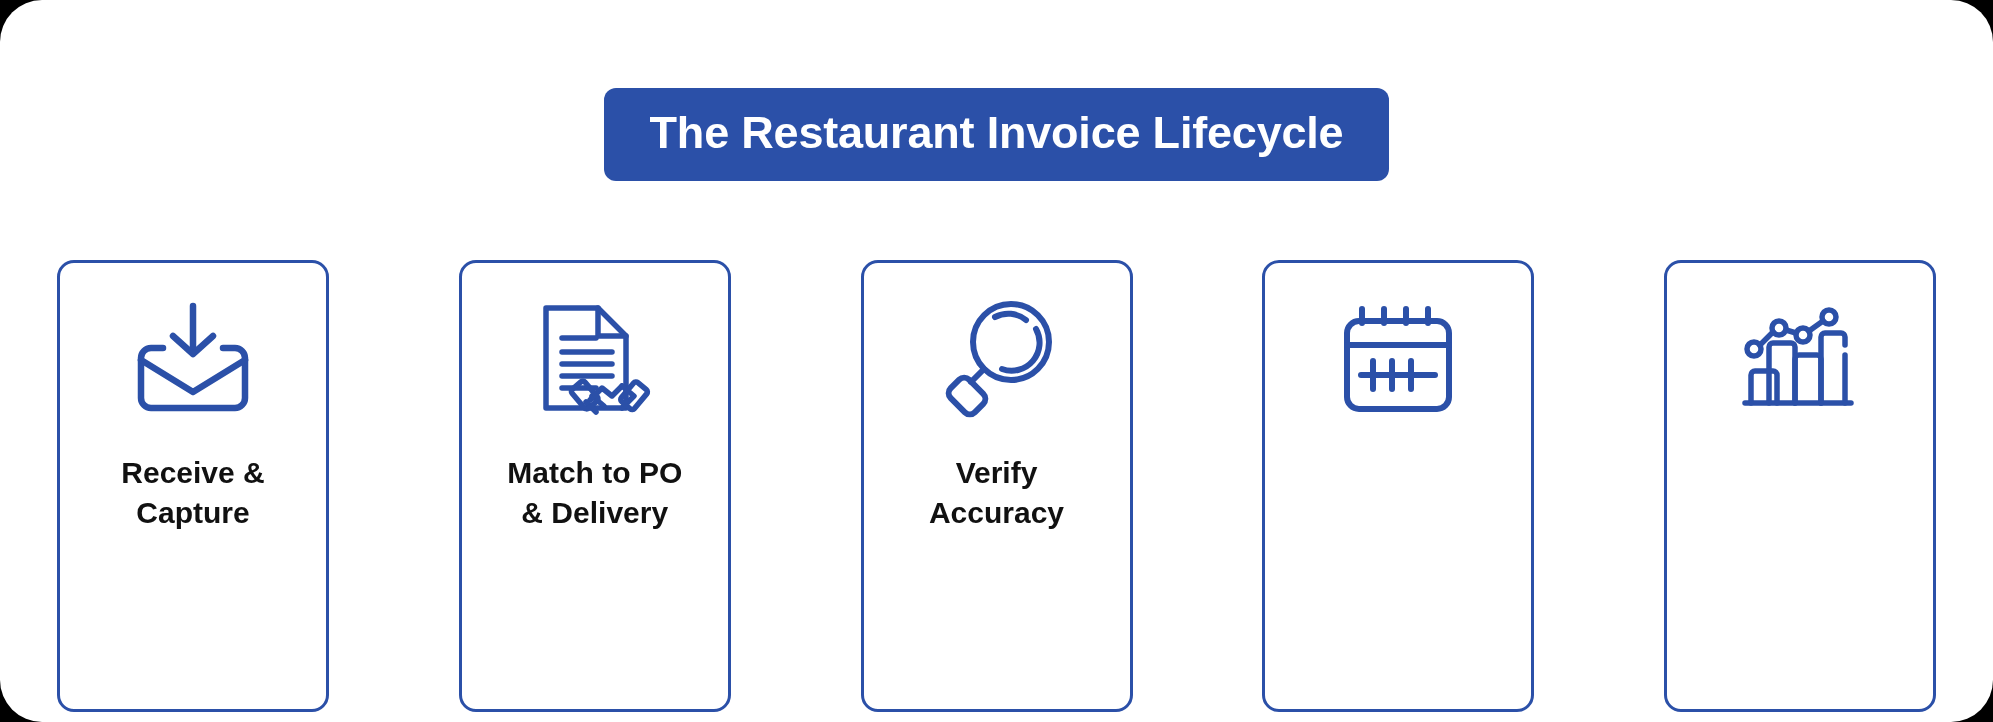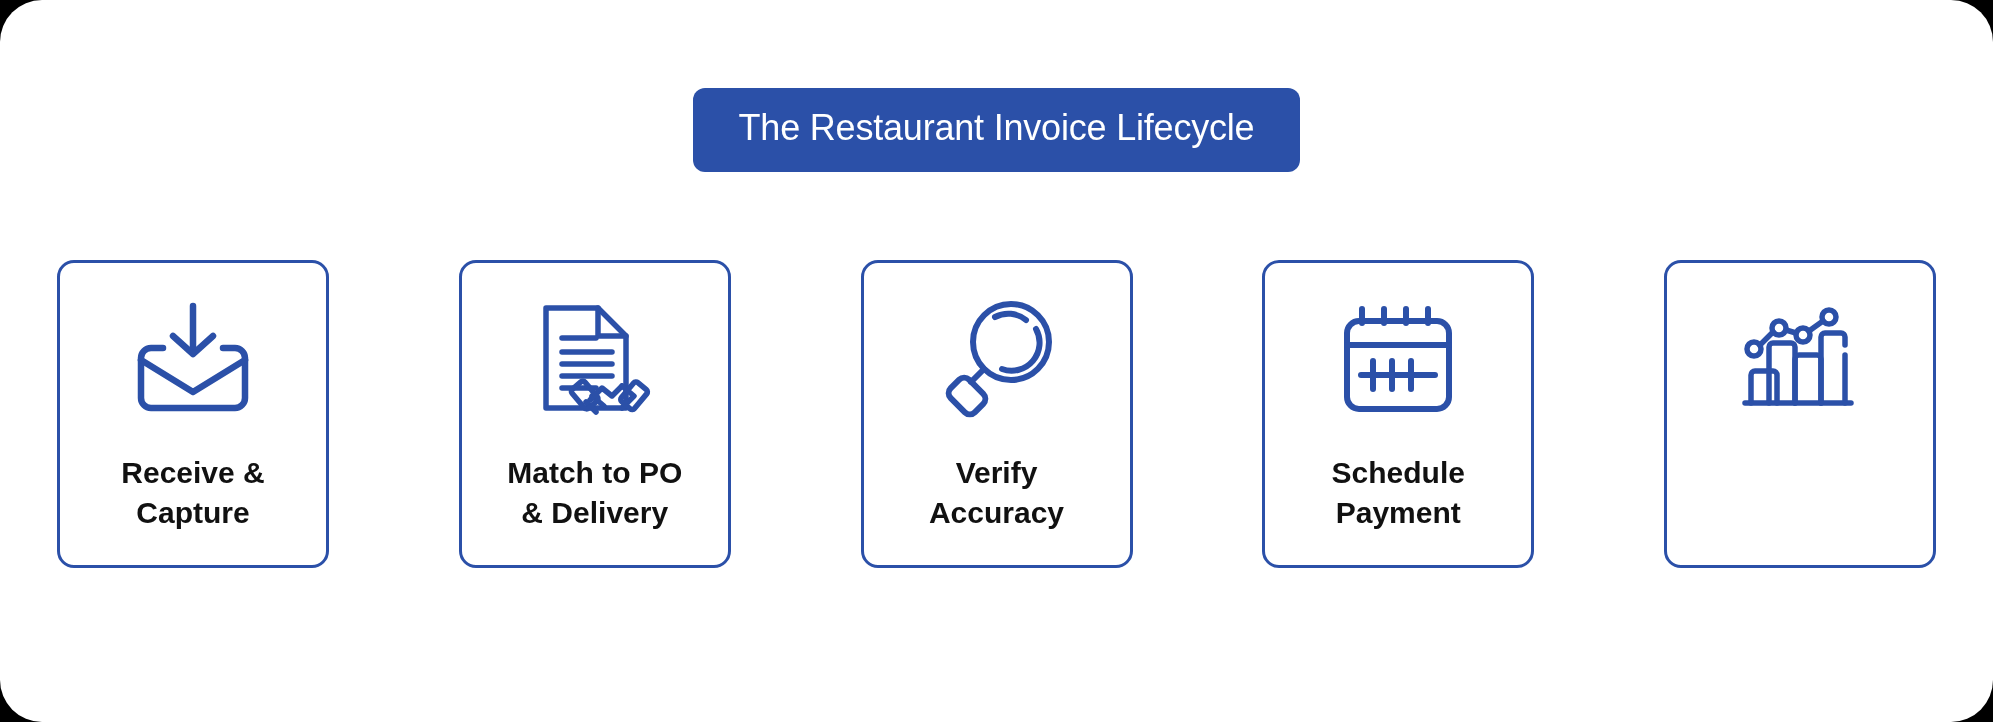--- a/index.html
+++ b/index.html
@@ -36,40 +36,40 @@
   }
   .banner {
     background: #2B50A8;
     border-radius: 12px;
     padding: 22px 46px 26px 46px;
     display: inline-block;
   }
   .banner-title {
     color: #ffffff;
     font-family: "Liberation Sans", sans-serif;
-    font-size: 36px;
-    font-weight: normal;
+    font-size: 45px;
+    font-weight: bold;
     letter-spacing: -0.2px;
     line-height: 1;
     white-space: nowrap;
   }
 
   
   .cards {
     position: absolute;
     top: 260px;
     left: 57px;
     width: 1879px;
     display: flex;
     justify-content: space-between;
     align-items: stretch;
   }
   .card {
     width: 272px;
-    height: 308px;
+    height: 452px;
     box-sizing: border-box;
     border: 3px solid #2B50A8;
     border-radius: 17px;
     background: #ffffff;
     display: flex;
     flex-direction: column;
     align-items: center;
   }
   .card-icon {
     height: 190px;
@@ -163,22 +163,20 @@
           <path d="M69 10 v14"></path>
           <path d="M91 10 v14"></path>
           <rect x="10" y="22" width="102" height="88" rx="12"></rect>
           <path d="M10 46 h102"></path>
           <path d="M24 76 h74"></path>
           <path d="M36 62 v28"></path>
           <path d="M55 62 v28"></path>
           <path d="M74 62 v28"></path>
         </svg>
       </div>
-      <div class="card-label">Schedule
-Payment</div>
     </div>
 
     <div class="card">
       <div class="card-icon">
         <svg width="126" height="118" viewBox="0 0 126 118" fill="none" stroke="#2B50A8" stroke-width="5.5" stroke-linecap="round" stroke-linejoin="round">
           <path d="M8 104 h106"></path>
           <path d="M14 104 V76 a4 4 0 0 1 4 -4 h18 a4 4 0 0 1 4 4 v28"></path>
           <path d="M32 104 V48 a4 4 0 0 1 4 -4 h18 a4 4 0 0 1 4 4 v56"></path>
           <path d="M58 104 V60 a4 4 0 0 1 4 -4 h18 a4 4 0 0 1 4 4 v44"></path>
           <path d="M84 104 V38 a4 4 0 0 1 4 -4 h16 a4 4 0 0 1 4 4 v8"></path>

